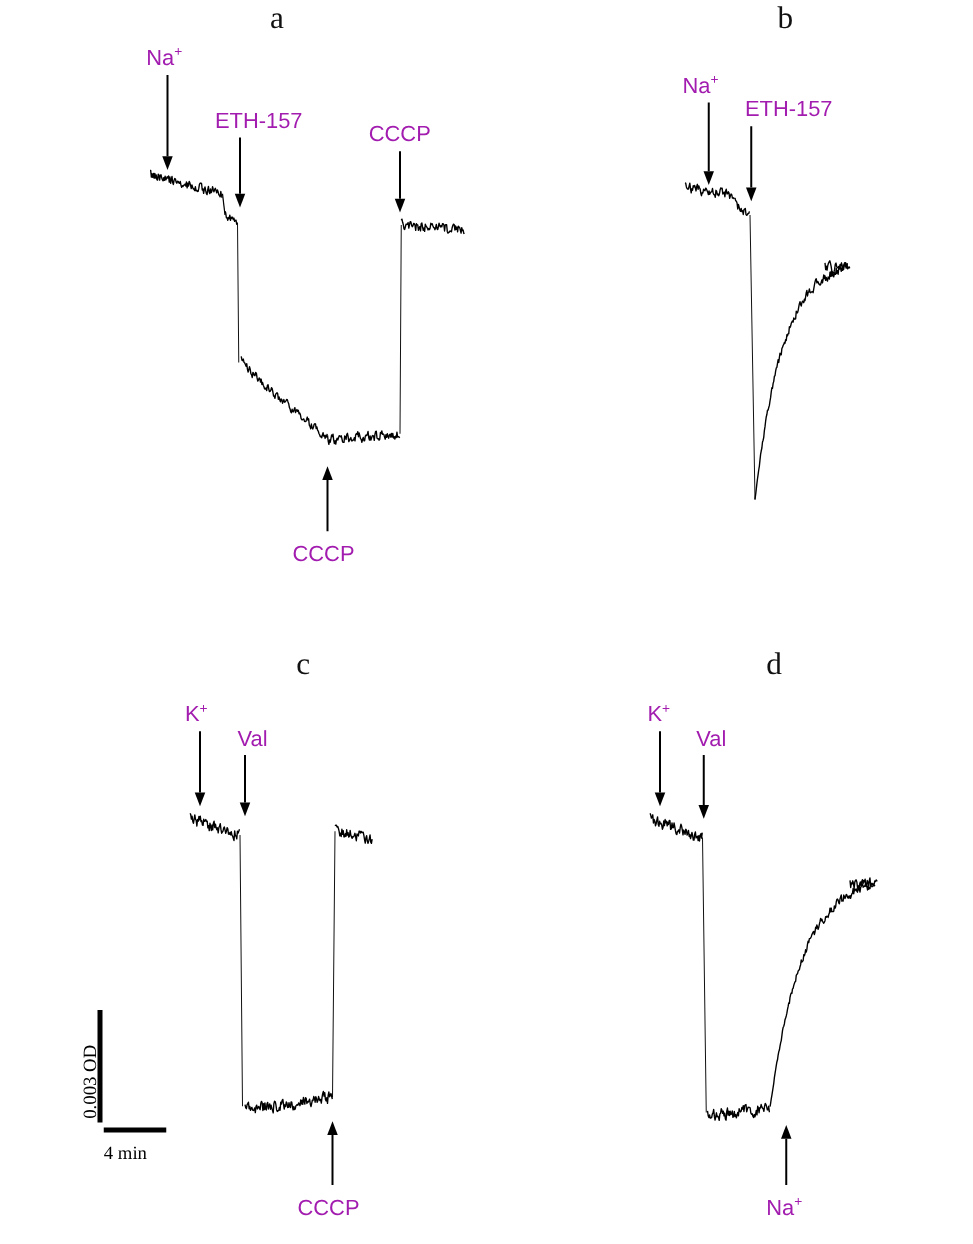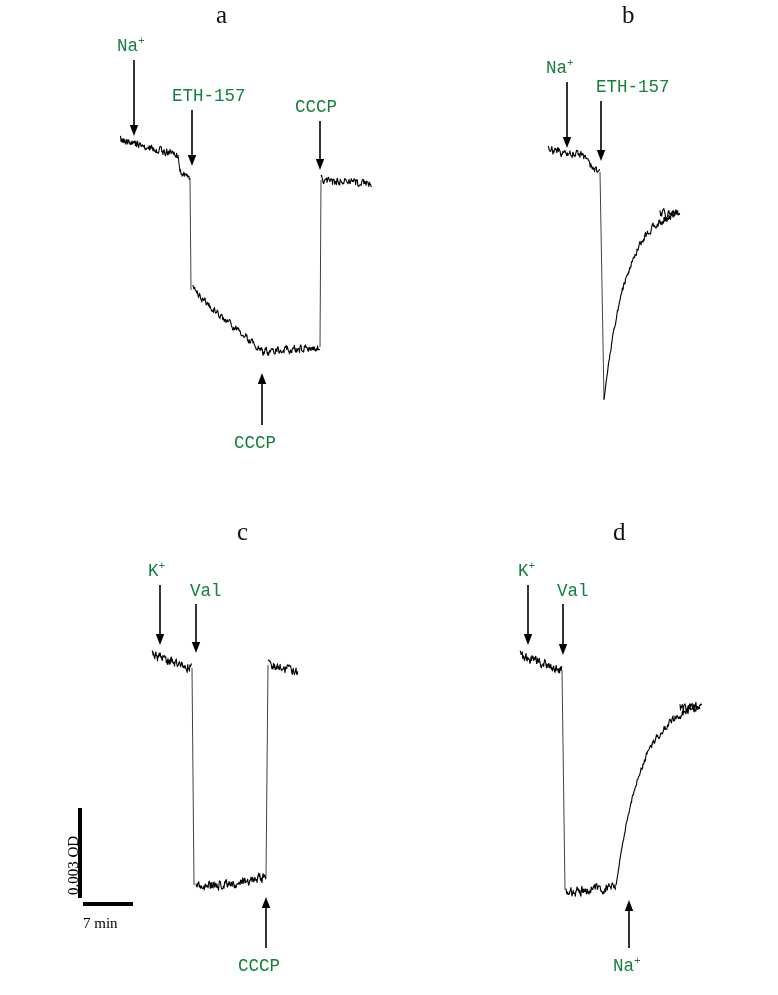--- a/index.html
+++ b/index.html
@@ -2,22 +2,22 @@
 <html><head>
 <meta charset="utf-8">
 <style>
   html,body{margin:0;padding:0;background:#ffffff;}
   body{width:778px;height:995px;position:relative;overflow:hidden;
        font-family:"Liberation Sans",sans-serif;color:#000;}
   #figure{position:absolute;left:0;top:0;width:778px;height:995px;}
   svg{position:absolute;left:0;top:0;width:778px;height:995px;overflow:visible;}
   .panel-letter{position:absolute;font-family:"Liberation Serif",serif;
                 font-size:25px;line-height:1;color:#111;}
-  .reagent-label{position:absolute;font-family:Liberation Mono, monospace;
-                 font-size:17.5px;line-height:1;color:#15803d;white-space:nowrap;text-align:right;}
+  .reagent-label{position:absolute;font-family:Liberation Sans, sans-serif;
+                 font-size:17.5px;line-height:1;color:#a21caf;white-space:nowrap;text-align:right;}
   .reagent-label sup{font-size:11px;vertical-align:super;line-height:0;}
   .scale-label{position:absolute;font-family:"Liberation Serif",serif;
                font-size:15px;line-height:1;color:#000;white-space:nowrap;}
   .scale-label.vertical{transform:rotate(-90deg);transform-origin:left top;}
   .bar{position:absolute;background:#000;}
 </style>
 </head>
 <body>
 
 <div id="figure">
@@ -107,15 +107,15 @@
       <div class="reagent-label" style="left: 148px; top: 563px;">K<sup>+</sup></div>
       <div class="reagent-label" style="left: 190px; top: 583px;">Val</div>
       <div class="reagent-label" style="left: 238px; top: 958px;">CCCP</div>
       <div class="panel-letter" style="left: 613px; top: 519px;">d</div>
       <div class="reagent-label" style="left: 518px; top: 563px;">K<sup>+</sup></div>
       <div class="reagent-label" style="left: 557px; top: 583px;">Val</div>
       <div class="reagent-label" style="left: 613px; top: 958px;">Na<sup>+</sup></div>
       <div class="bar" style="left: 78px; top: 808px; width: 4px; height: 90px;"></div>
       <div class="bar" style="left: 83px; top: 902px; width: 50px; height: 4px;"></div>
       <div class="scale-label vertical" style="left: 66px; top: 895px;">0.003 OD</div>
-      <div class="scale-label" style="left: 83px; top: 916px;">7 min</div>
+      <div class="scale-label" style="left: 83px; top: 916px;">4 min</div>
     </div>
 </div>
 
 </body></html>

